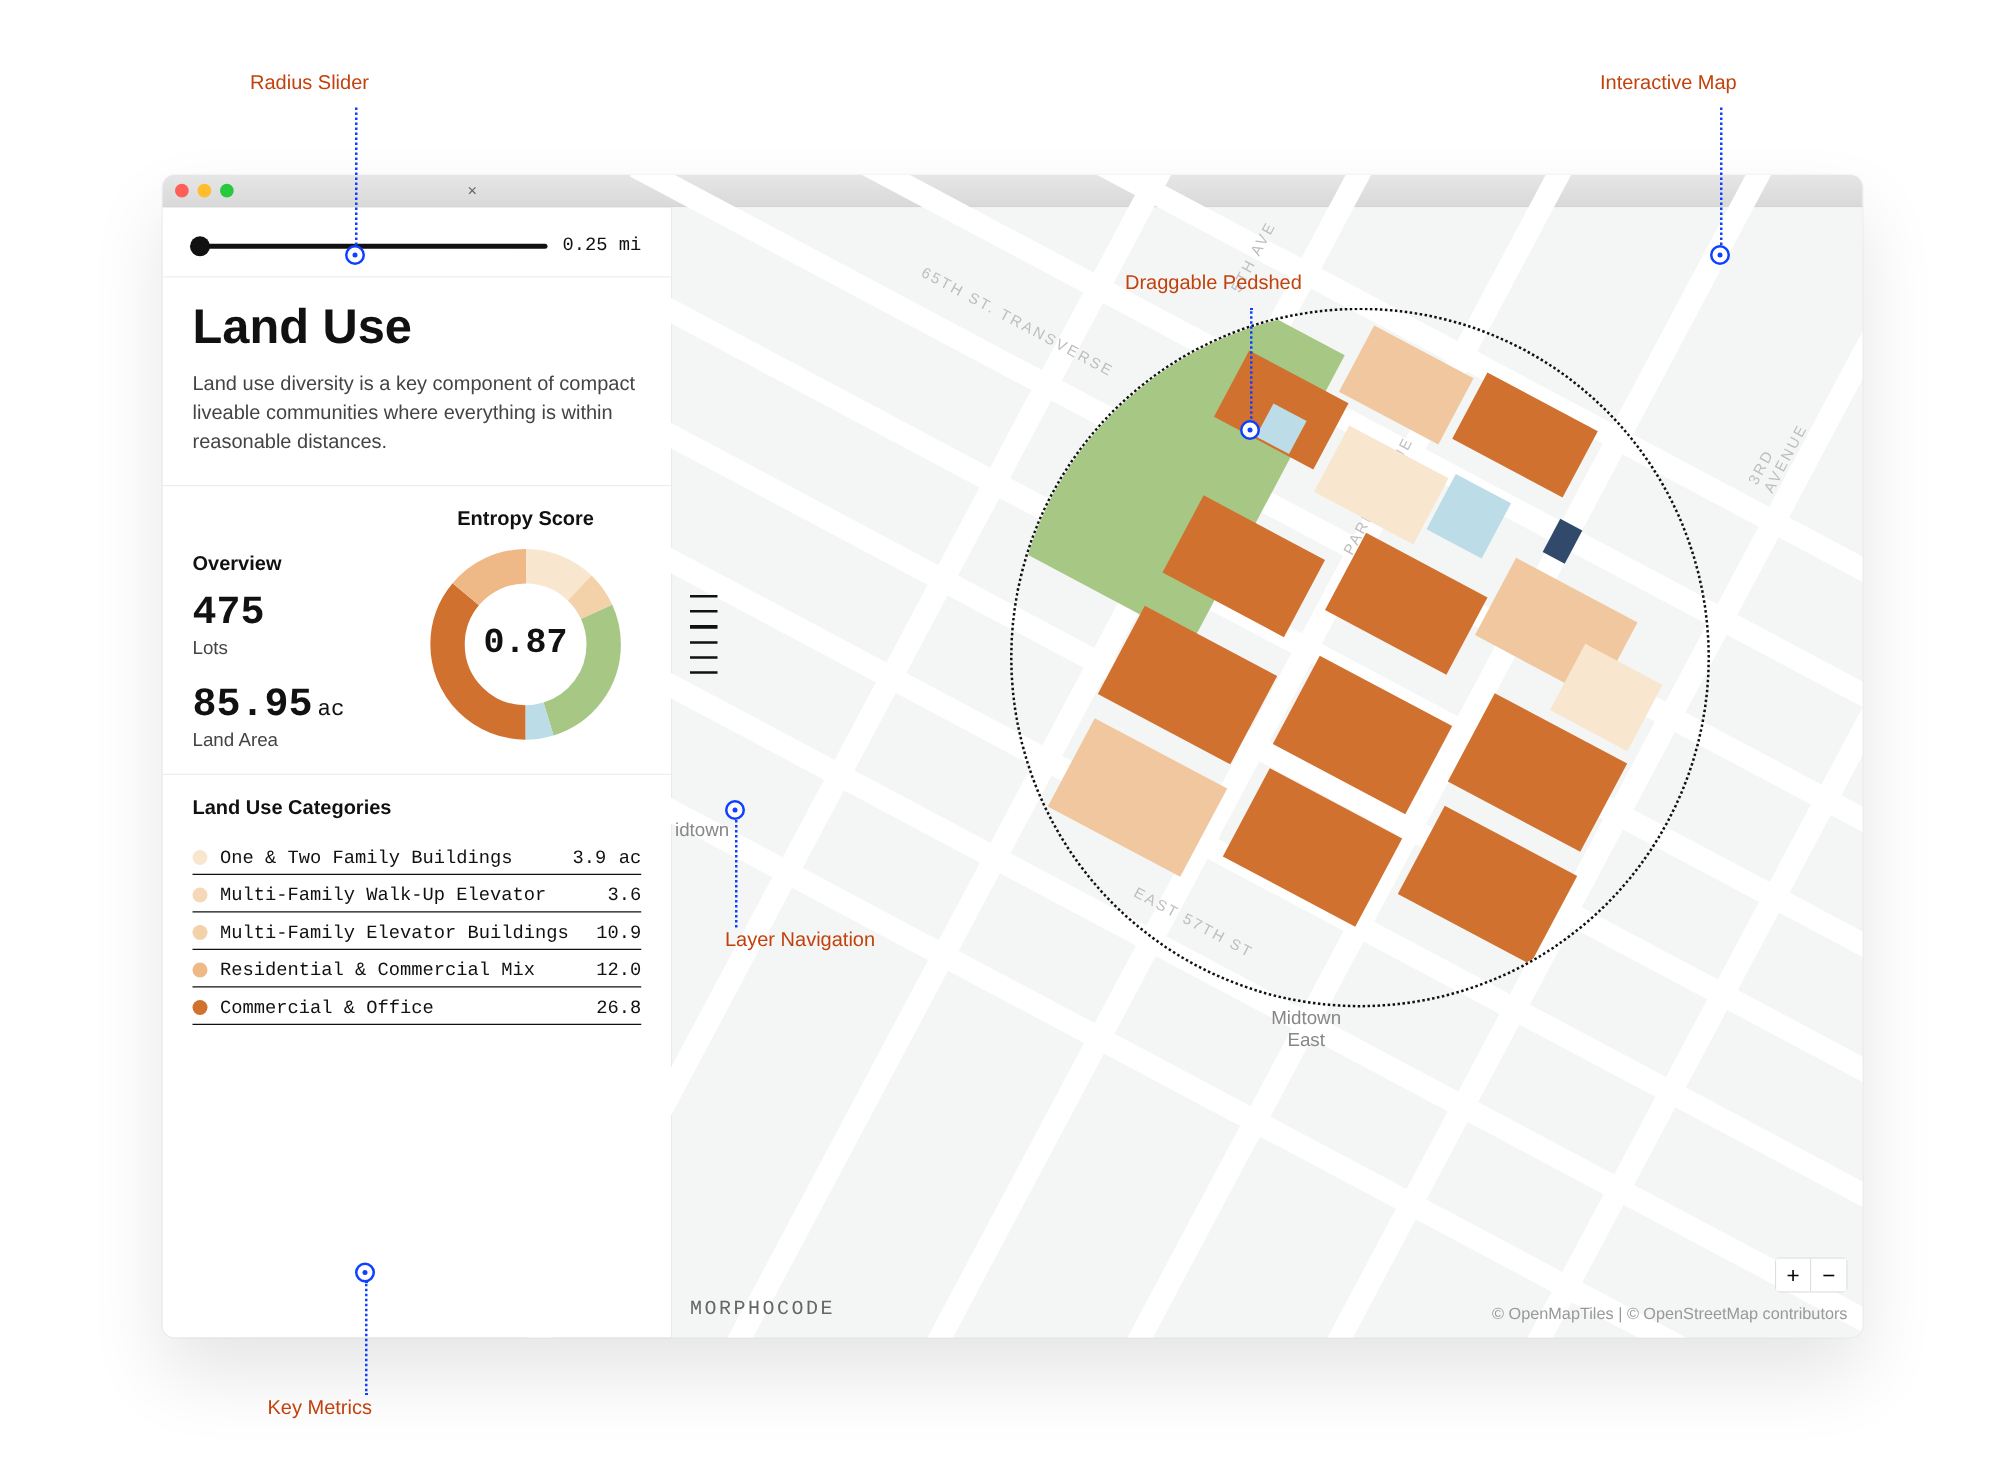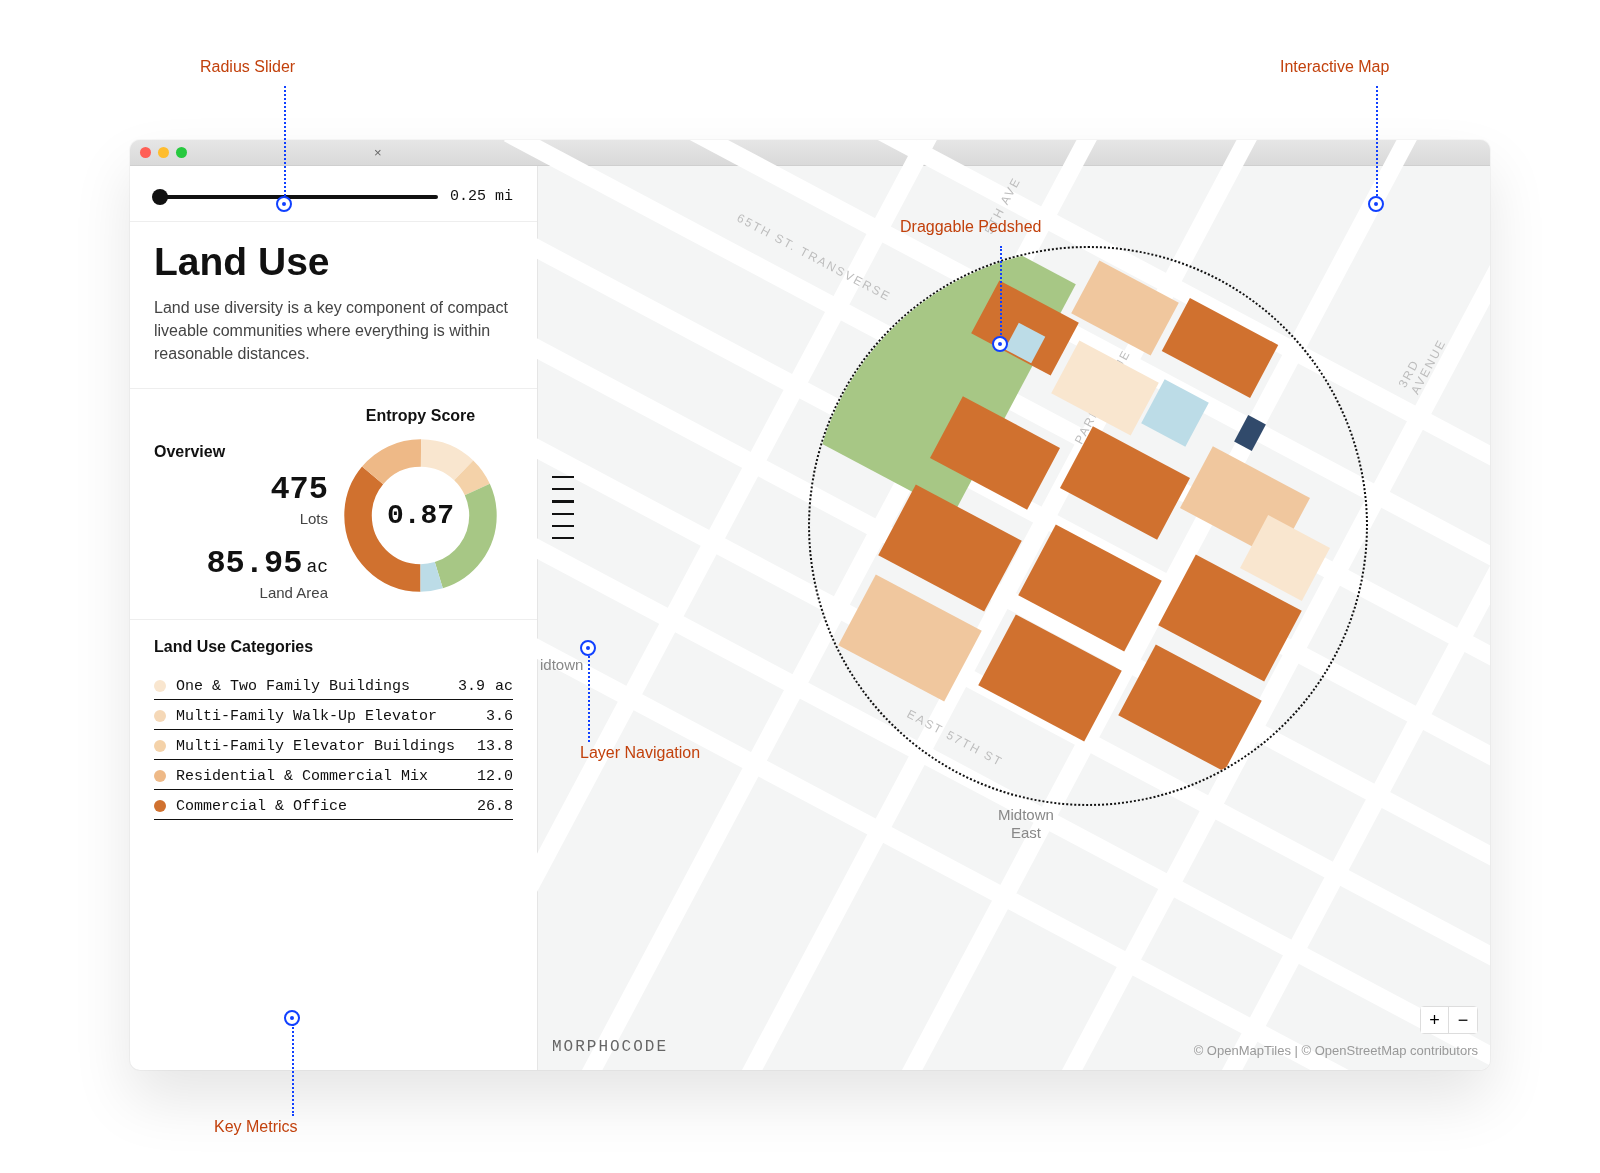--- a/index.html
+++ b/index.html
@@ -90,21 +90,21 @@
 
   
   .section{ padding: 18px 24px 22px; border-top:1px solid #eee;}
   .title{ font-size:39px; font-weight:700; margin-bottom:12px;}
   .desc{ font-size:16px; color:#444; line-height:1.45;}
 
   
   .ov-section{ padding: 18px 24px; border-top:1px solid #eee; display:flex;}
   .ov-left{ flex:1;margin-top:36px;}
   .ov-label{ font-size:16px; font-weight:700; }
-  .metric{ margin-top:10px;text-align:right;}
+  .metric{ margin-top:10px;}
   .metric-val{ font-size:32px; font-weight:700; font-family:"Courier New",monospace; color:#111;}
   .metric-unit{ font-size:18px; font-family:"Courier New",monospace; font-weight:400; margin-left:4px;}
   .metric-sub{ font-size:15px; color:#444; margin-top:2px;}
 
   .entropy{ width:185px; text-align:center;}
   .donut{ position:relative; width:165px; height:165px; margin:8px auto 0;}
   .donut svg{width:100%;height:100%;}
   .donut-label{
     position:absolute; left:0; right:0; top:50%; transform:translateY(-50%);
     font-family:"Courier New",monospace; font-weight:700; font-size:28px;
@@ -253,21 +253,21 @@
               <span class="cat-unit"> ac</span>
             </div>
             <div class="cat-row">
               <span class="swatch" style="background:#f5d8b7"></span>
               <span class="cat-name">Multi-Family Walk-Up Elevator</span>
               <span class="cat-val">3.6</span>
             </div>
             <div class="cat-row">
               <span class="swatch" style="background:#f4d2a9"></span>
               <span class="cat-name">Multi-Family Elevator Buildings</span>
-              <span class="cat-val">13.8</span>
+              <span class="cat-val">10.9</span>
             </div>
             <div class="cat-row">
               <span class="swatch" style="background:#eeb987"></span>
               <span class="cat-name">Residential &amp; Commercial Mix</span>
               <span class="cat-val">12.0</span>
             </div>
             <div class="cat-row">
               <span class="swatch" style="background:#d0712f"></span>
               <span class="cat-name">Commercial &amp; Office</span>
               <span class="cat-val">26.8</span>
@@ -294,21 +294,21 @@
       <div class="street" style="left:740px; top:-200px; width:18px; height:1400px; transform:rotate(28deg);"></div>
       <div class="street" style="left:900px; top:-200px; width:18px; height:1400px; transform:rotate(28deg);"></div>
 
       <div class="street-label" style="left:200px; top:44px; transform:rotate(28deg);">65TH ST. TRANSVERSE</div>
       <div class="street-label" style="left:450px; top:60px; transform:rotate(-62deg);">5TH AVE</div>
       <div class="street-label" style="left:540px; top:270px; transform:rotate(-62deg);">PARK AVENUE</div>
       <div class="street-label" style="left:370px; top:540px; transform:rotate(28deg);">EAST 57TH ST</div>
       <div class="street-label" style="left:870px; top:210px; transform:rotate(-62deg);">3RD AVENUE</div>
 
       <div class="mid-label" style="left:2px; top:490px;">idtown</div>
-      <div class="mid-label" style="left:460px; top:640px; text-align:center;">
+      <div class="mid-label" style="left:479px; top:640px; text-align:center;">
         <span>Midtown</span><br><span>East</span>
       </div>
 
       <div class="pedshed">
 
         <div class="block park" style="left:-40px; top:-40px; width:260px; height:260px; transform:rotate(28deg);"></div>
 
         <div class="block c-orange" style="left:170px; top:50px;  width:90px; height:60px; transform:rotate(28deg);"></div>
         <div class="block c-lpeach" style="left:270px; top:30px;  width:90px; height:60px; transform:rotate(28deg);"></div>
         <div class="block c-orange" style="left:360px; top:70px;  width:100px;height:60px; transform:rotate(28deg);"></div>

